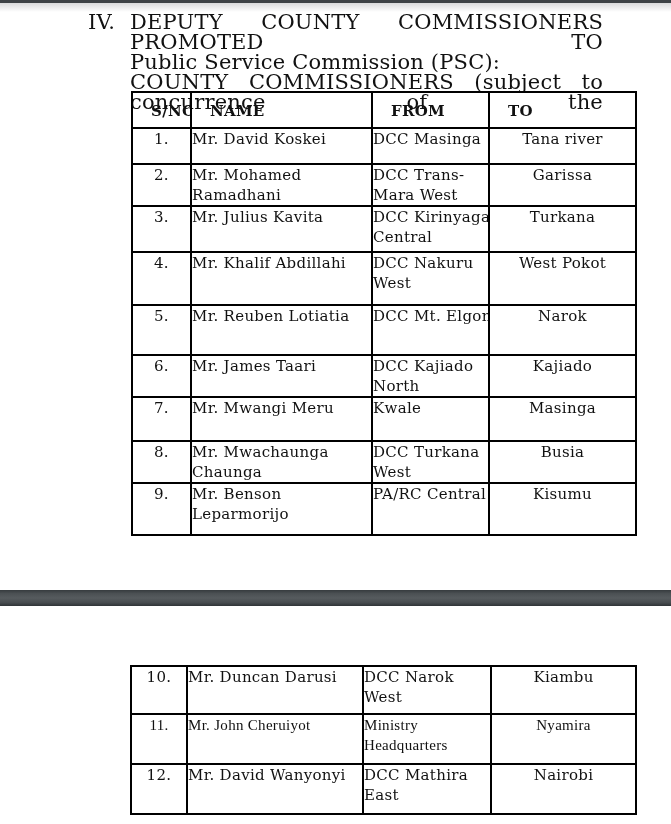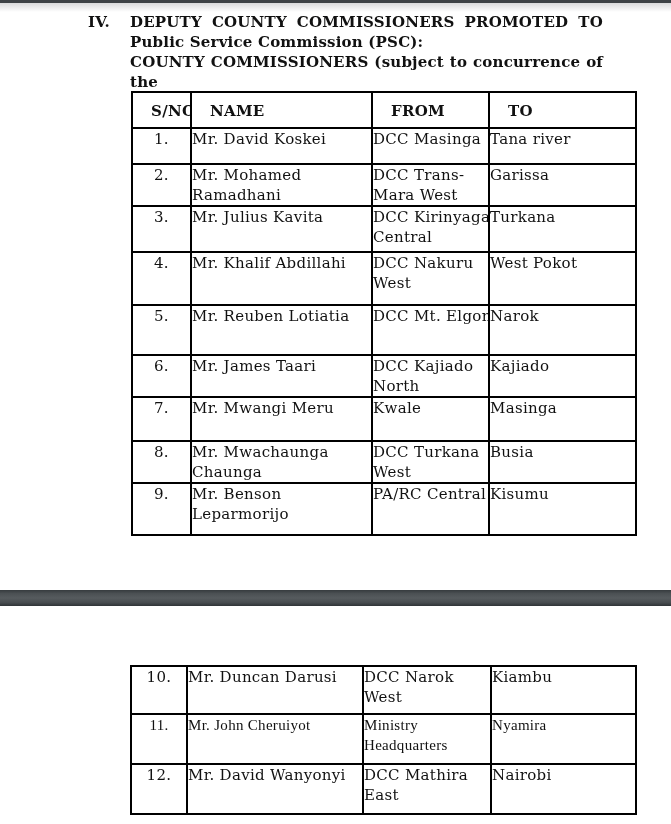--- a/index.html
+++ b/index.html
@@ -25,22 +25,22 @@
     background: linear-gradient(180deg,
       #3e4346 0px, #3e4346 3px,
       #d9dadb 3px, #ffffff 12px);
   }
 
   
   .heading {
     position: absolute;
     top: 12px; left: 88px;
     width: 515px;
-    font-weight: 700;
-    font-size: 15px;
+    font-weight: 400;
+    font-size: 21px;
     line-height: 20px;
     letter-spacing: 0.2px;
   }
   .heading-numeral {
     position: absolute;
     left: 0; top: 0;
   }
   .heading-text {
     margin-left: 42px;
     width: 473px;
@@ -67,21 +67,21 @@
     overflow: hidden;
   }
   table.doc-table th {
     text-align: left;
     font-weight: 700;
     padding: 8px 2px 2px 18px;
   }
   td.c-sno  { text-align: center; padding-top: 6px; }
   td.c-name { padding: 9px 2px 2px 7px; }
   td.c-from { padding: 9px 0 2px 6px; }
-  td.c-to   { padding: 6px 2px 2px 8px; }
+  td.c-to   { padding: 6px 2px 2px 8px; text-align: center; }
   td span { white-space: pre; display: inline-block; }
 
   
   #table-page1 tr:nth-child(1)  { height: 36px; }
   #table-page1 tr:nth-child(2)  { height: 31px; }
   #table-page1 tr:nth-child(3)  { height: 46px; }
   #table-page1 tr:nth-child(4)  { height: 53px; }
   #table-page1 tr:nth-child(5)  { height: 50px; }
   #table-page1 tr:nth-child(6)  { height: 31px; }
   #table-page1 tr:nth-child(7)  { height: 44px; }

